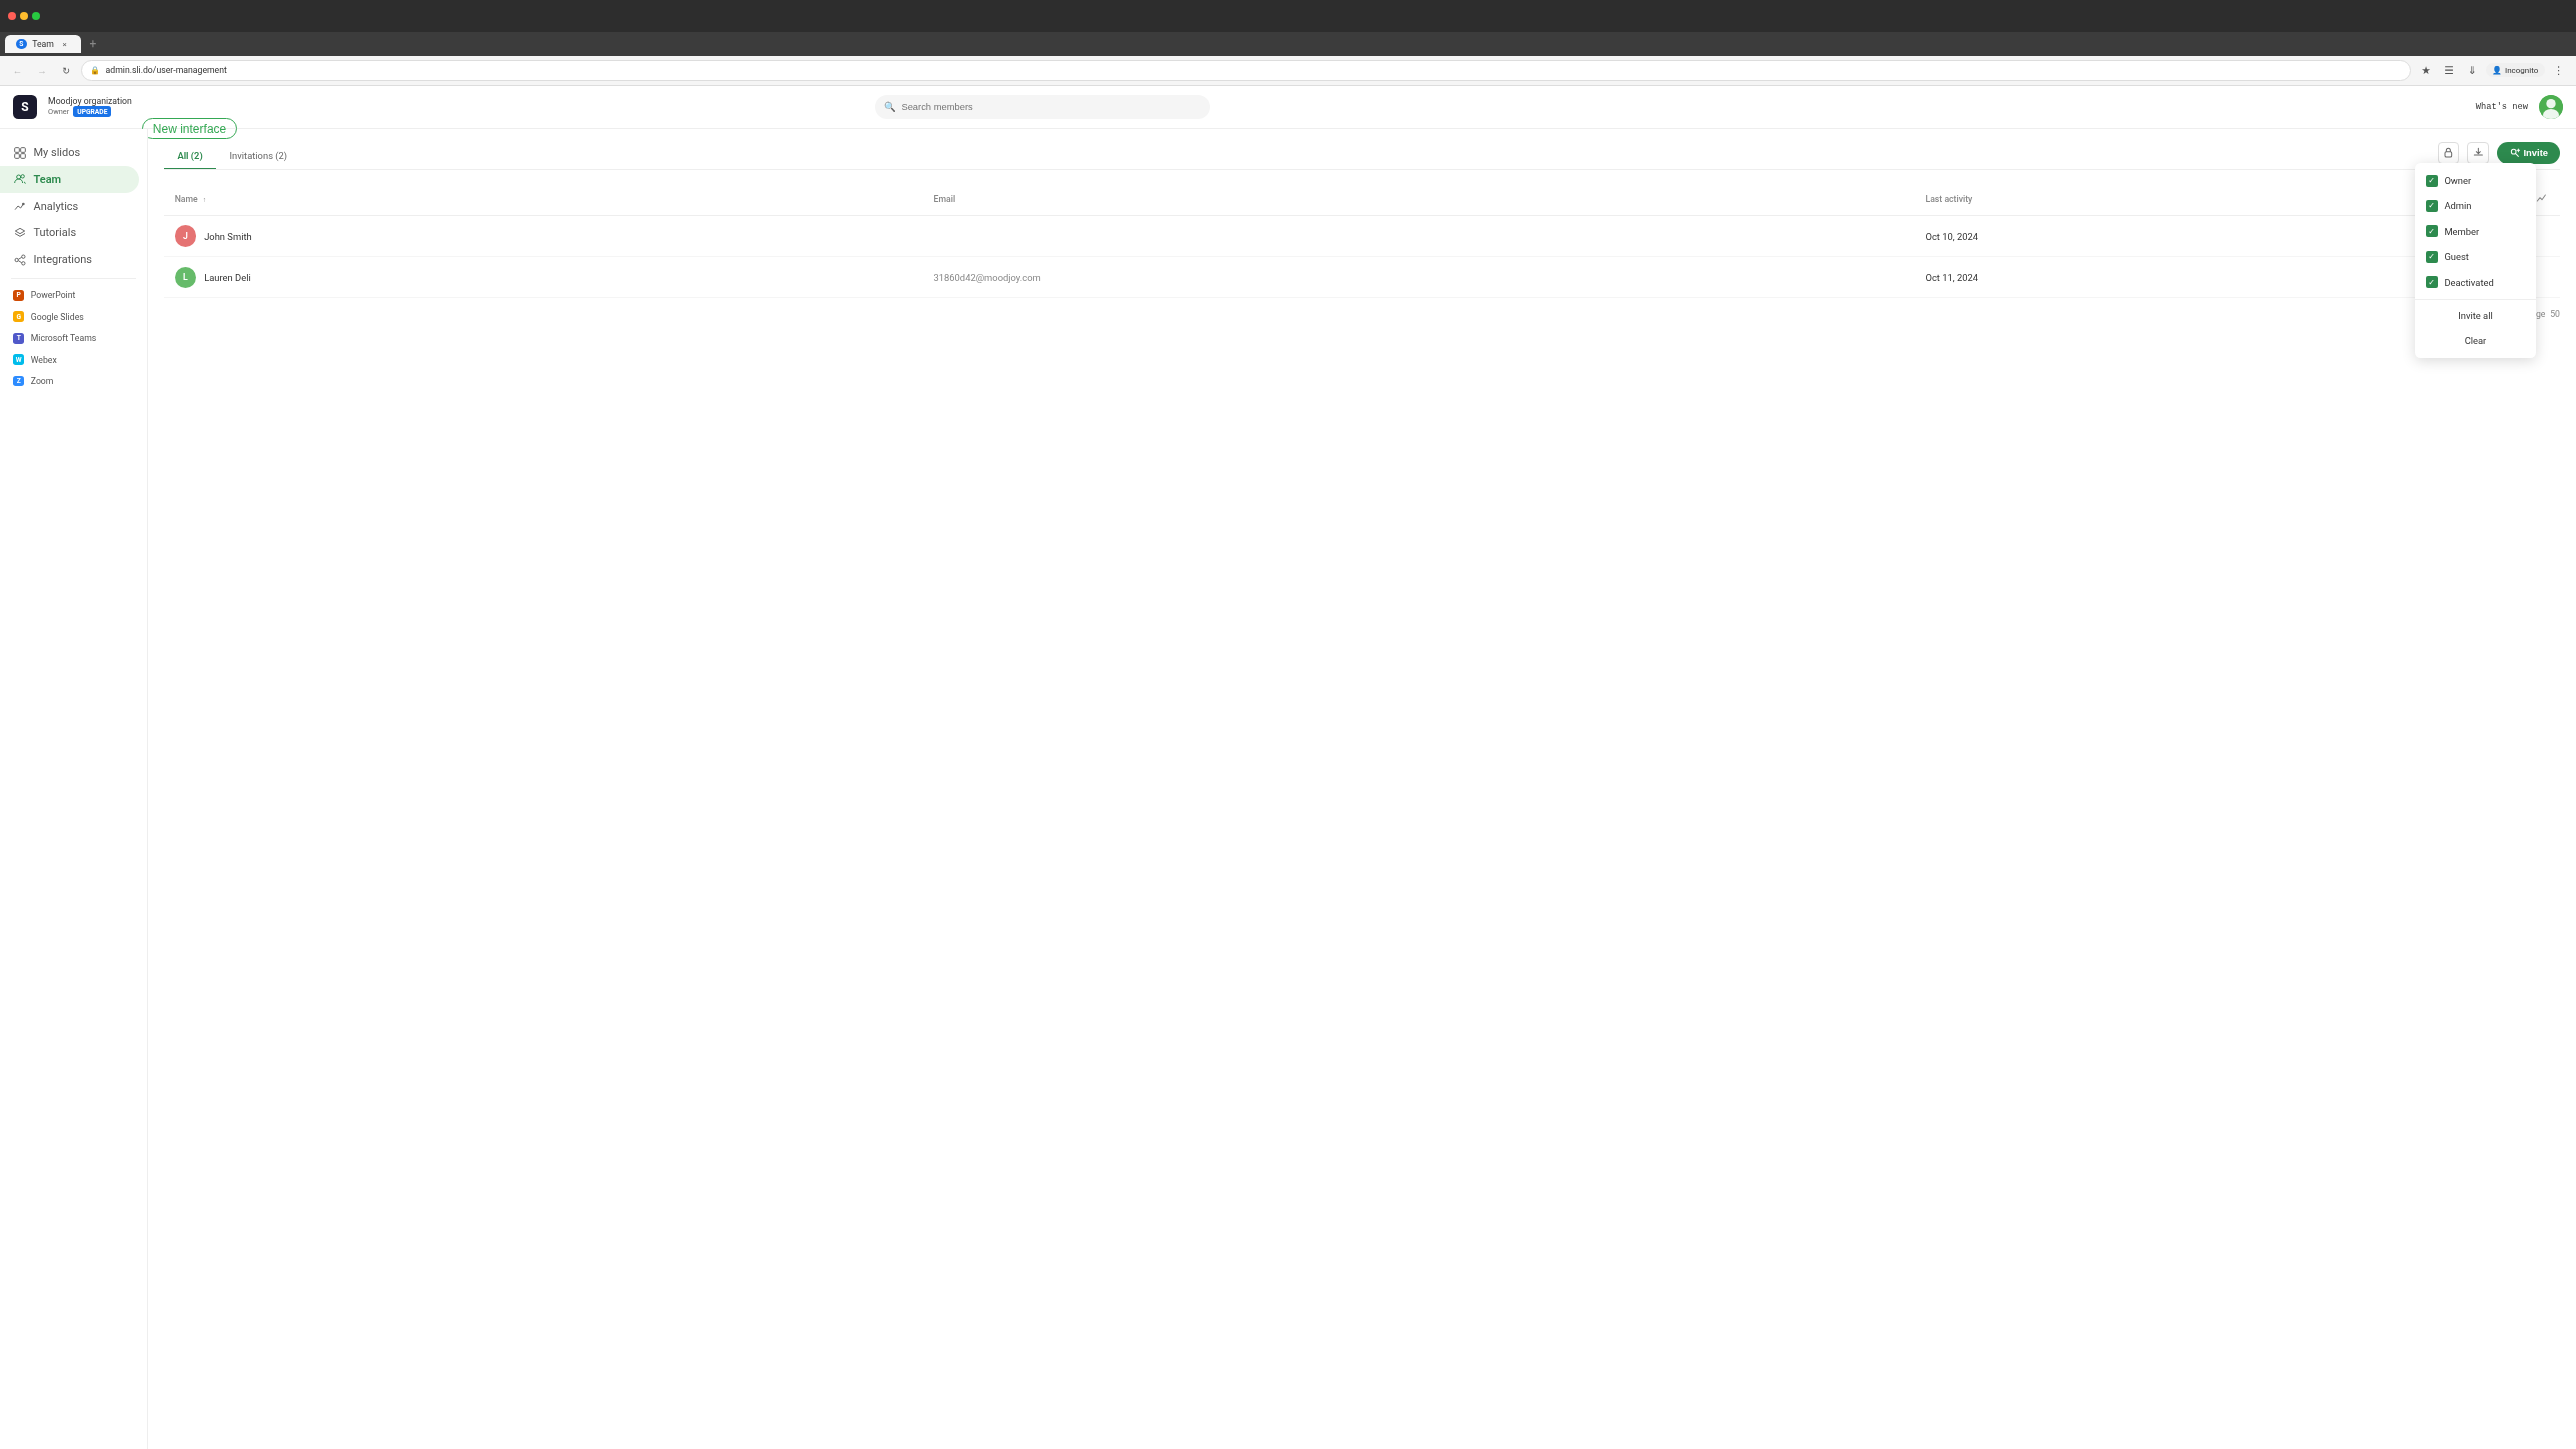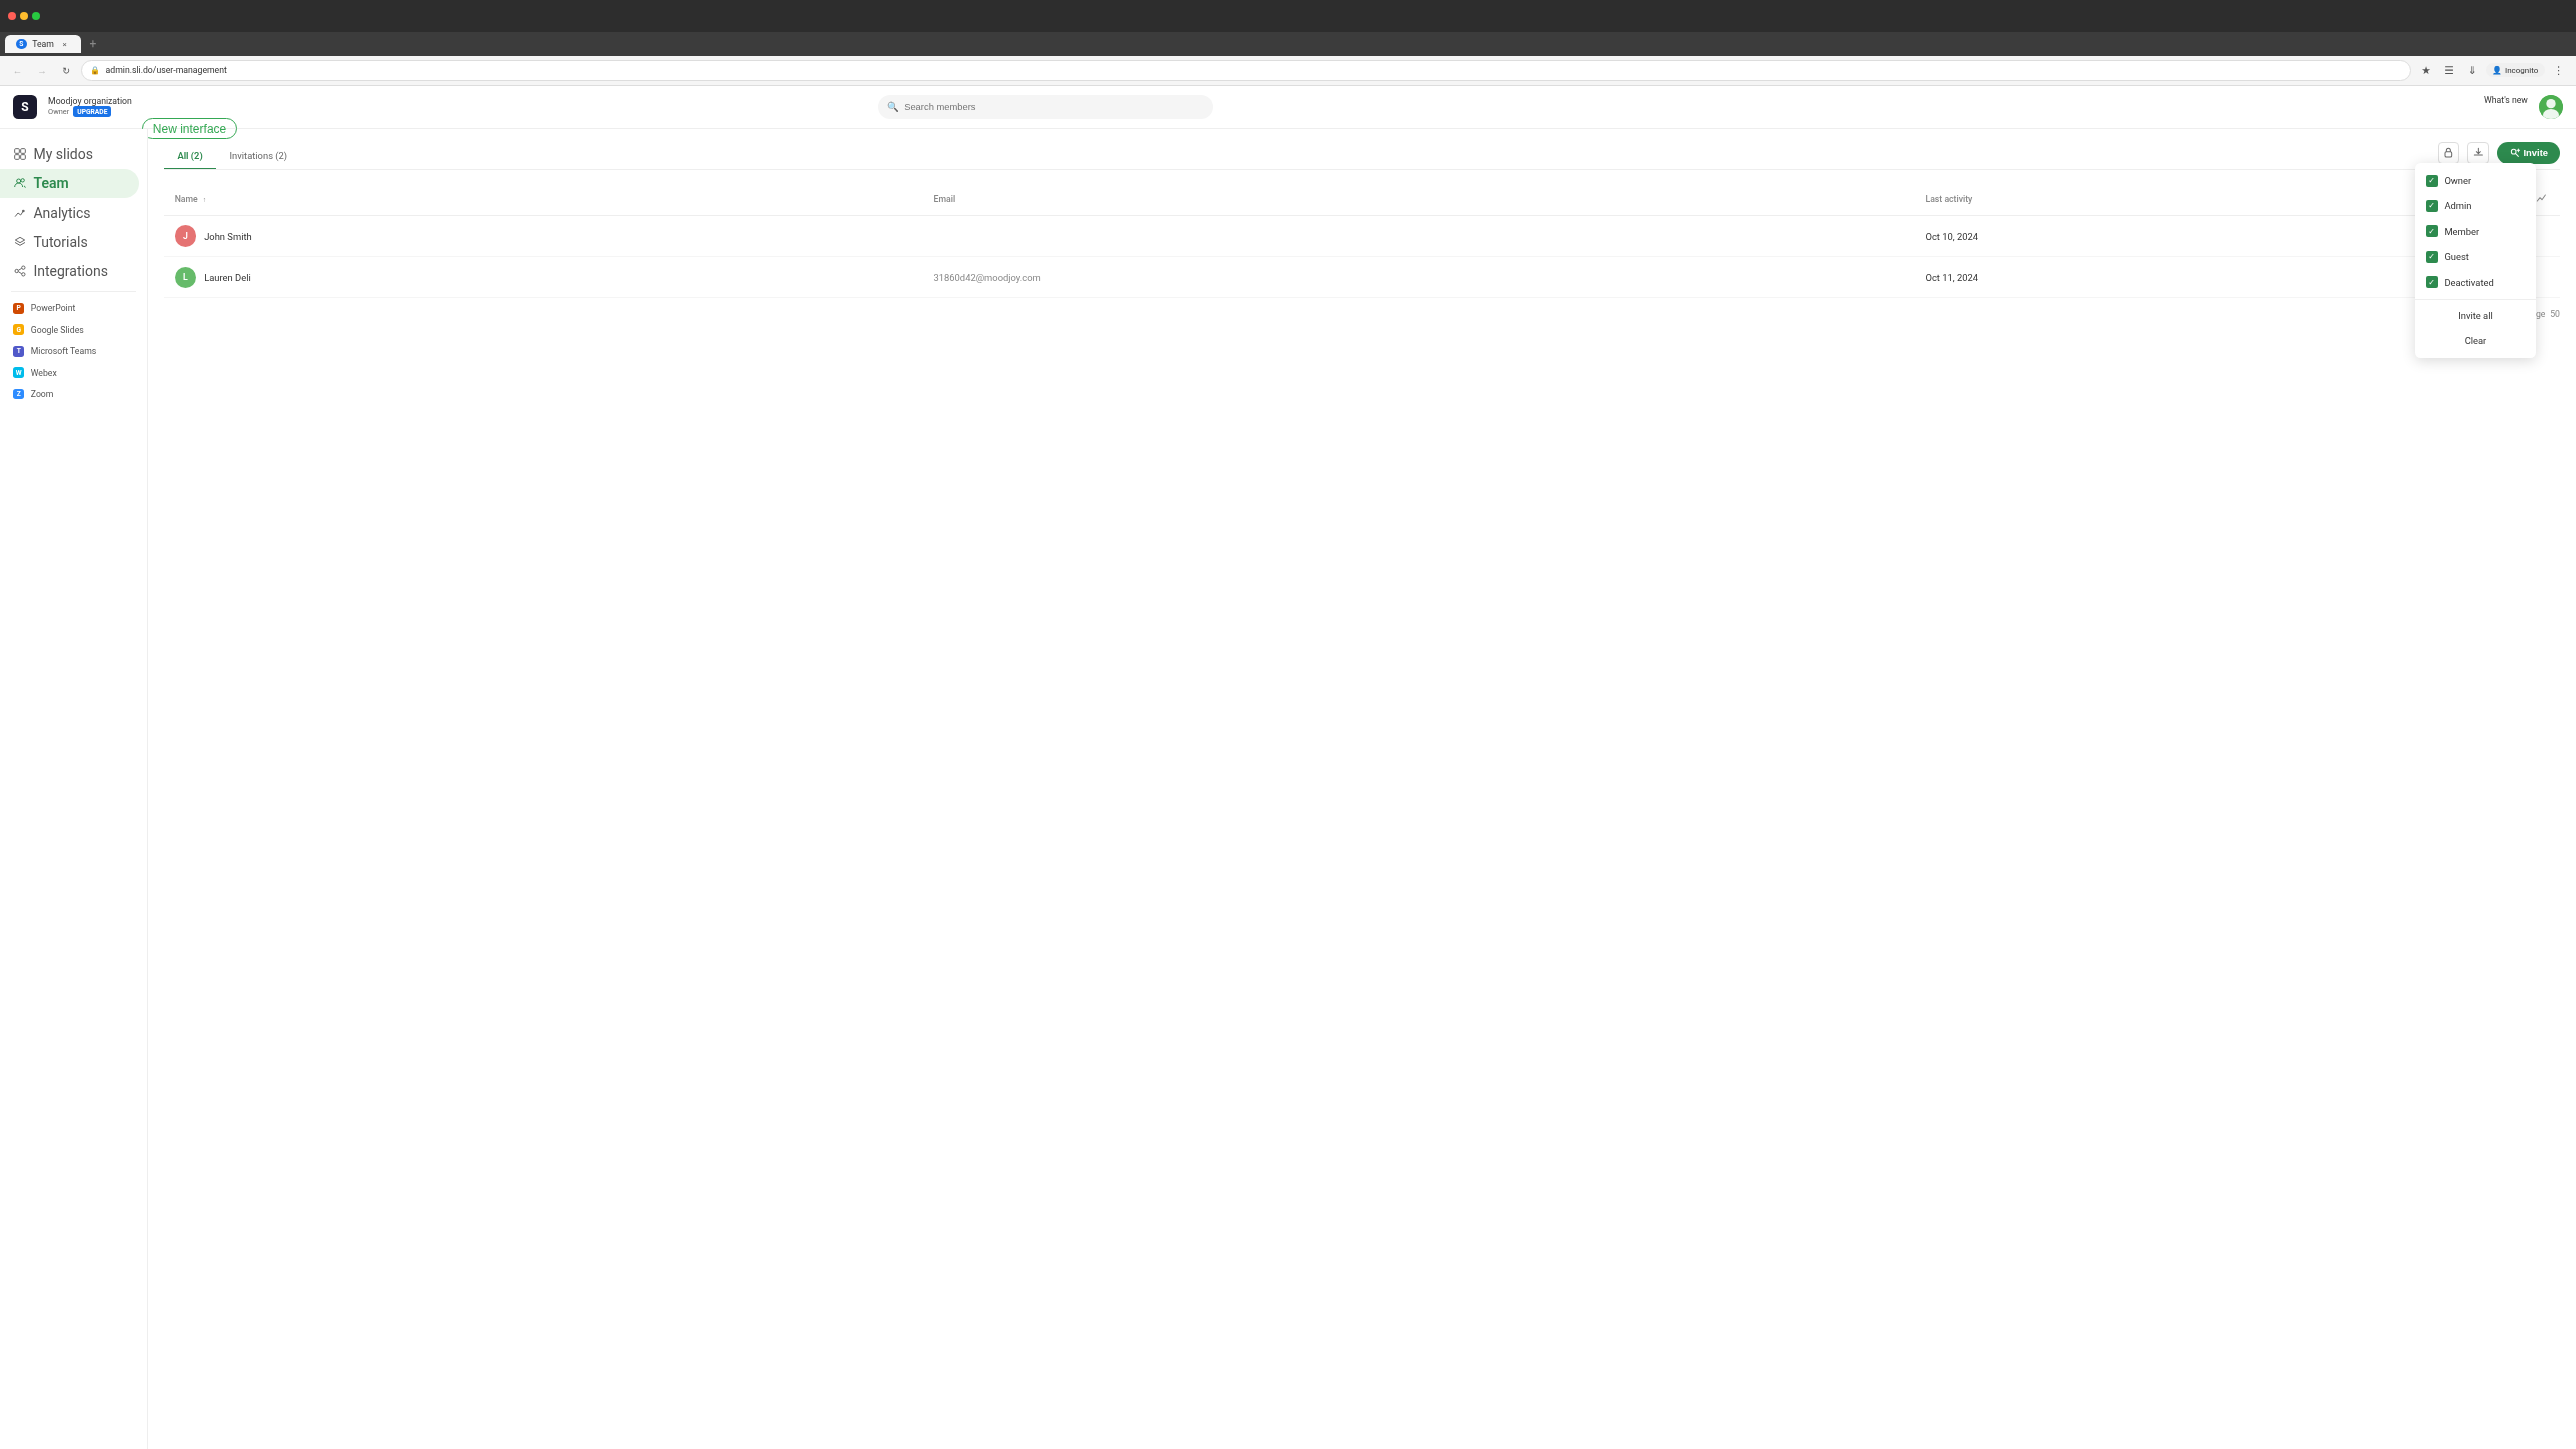--- a/index.html
+++ b/index.html
@@ -30,27 +30,27 @@
     .logo-icon { width: 24px; height: 24px; }
     .org-info { display: flex; flex-direction: column; }
     .org-name { font-size: 8.7px; font-weight: 400; color: #333; }
     .org-role { font-size: 7.4px; color: #666; display: flex; align-items: center; gap: 4px; }
     .upgrade-badge { background: #1a73e8; color: white; font-size: 6.7px; font-weight: 700; padding: 1.3px 4px; border-radius: 2.7px; }
     .new-interface-btn { background: transparent; border: 0.7px solid #34a853; color: #34a853; border-radius: 10.7px; padding: 2.7px 9.4px; font-size: 12px; cursor: pointer; margin-top: 44px; }
     .header-search { flex: 1; max-width: 335px; margin: 0 auto; }
     .search-input-wrap { background: #f5f5f5; border-radius: 16px; height: 24px; display: flex; align-items: center; padding: 0 9.4px; gap: 5.4px; }
     .search-icon { color: #888; font-size: 9.4px; }
     .search-input { background: transparent; border: none; outline: none; font-size: 9.4px; color: #333; width: 100%; }
-    .header-right { display: flex; align-items: flex-start; gap: 10.7px; margin-left: auto; }
+    .header-right { display: flex; align-items: center; gap: 10.7px; margin-left: auto; font-family: Liberation Mono, monospace; }
     .whats-new-btn { font-size: 8.7px; color: #333; cursor: pointer; }
     .avatar { width: 24px; height: 24px; border-radius: 50%; background: #4caf50; display: flex; align-items: center; justify-content: center; color: white; font-size: 9.4px; font-weight: 600; overflow: hidden; position: relative; }
 
     
     .sidebar { width: 148px; background: #fff; border-right: 0.7px solid #eee; padding: 10.7px 0; display: flex; flex-direction: column; }
-    .sidebar-item { display: flex; align-items: center; gap: 6.7px; padding: 6.7px 13.4px; cursor: pointer; border-radius: 0 16px 16px 0; margin-right: 8px; font-size: 14px; color: #555; }
+    .sidebar-item { display: flex; align-items: center; gap: 6.7px; padding: 6.7px 13.4px; cursor: pointer; border-radius: 0 16px 16px 0; margin-right: 8px; font-size: 11px; color: #555; }
     .sidebar-item.active { background: #e8f5e9; color: #2d8a4e; font-weight: 600; }
     .sidebar-item .item-icon { width: 13.4px; height: 13.4px; display: flex; align-items: center; justify-content: center; font-size: 10.7px; }
     .sidebar-divider { height: 0.7px; background: #eee; margin: 5.4px 10.7px; }
     .sidebar-integration-item { display: flex; align-items: center; gap: 6.7px; padding: 5.4px 13.4px; cursor: pointer; font-size: 8.7px; color: #555; }
     .integration-dot { width: 10.7px; height: 10.7px; border-radius: 2.7px; display: flex; align-items: center; justify-content: center; font-size: 6.7px; font-weight: bold; }
     .sidebar-bottom { margin-top: auto; padding: 10.7px 13.4px; }
 
     
     .main-content { flex: 1; padding: 13.4px 16px; overflow-y: auto; }
     .tabs-bar { display: flex; align-items: center; border-bottom: 1.3px solid #eee; margin-bottom: 13.4px; gap: 0; }

